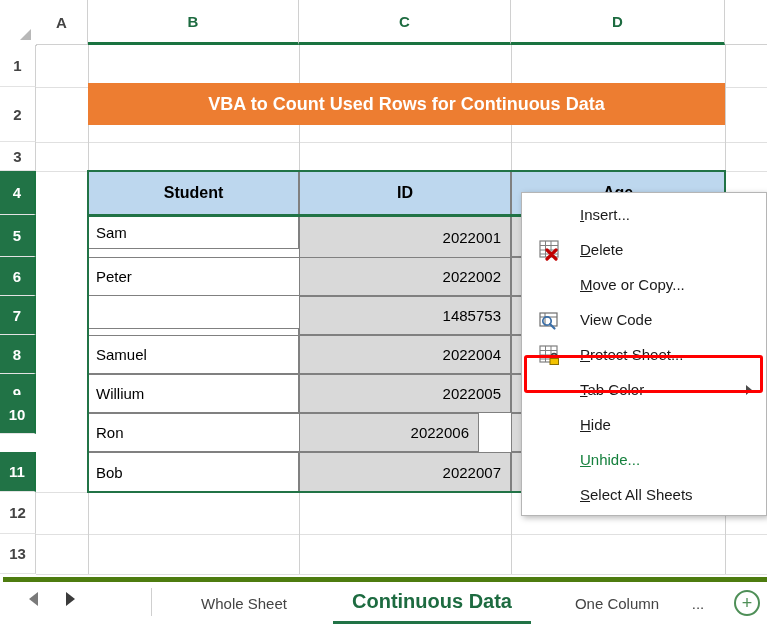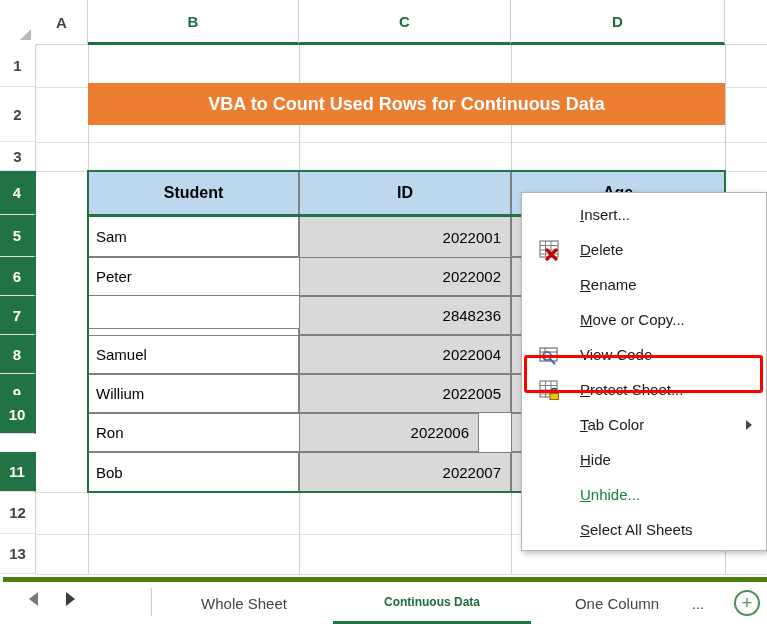--- a/index.html
+++ b/index.html
@@ -257,21 +257,21 @@
     align-items: center;
     justify-content: center;
     font-size: 15px;
     color: #444444;
     box-sizing: border-box;
     padding: 0 10px;
   }
   .sheet-tab.active {
     color: #1d6b40;
     font-weight: bold;
-    font-size: 12px;
+    font-size: 20px;
     border-bottom: 3px solid #217346;
   }
   .add-sheet {
     position: absolute;
     right: 10px;
     top: 8px;
     width: 26px;
     height: 26px;
     border-radius: 50%;
     border: 2px solid #4e8f57;
@@ -356,30 +356,30 @@
   <div class="vline" style="left:88px; top:492px; height:82px;"></div>
   <div class="vline" style="left:299px;top:492px; height:82px;"></div>
   <div class="vline" style="left:511px;top:492px; height:82px;"></div>
 
   <div class="title-banner">VBA to Count Used Rows for Continuous Data</div>
 
   <div class="tbl-header-cell" style="left:88px;top:171px;width:211px;height:44px;">Student</div>
   <div class="tbl-header-cell" style="left:299px;top:171px;width:212px;height:44px;">ID</div>
   <div class="tbl-header-cell" style="left:511px;top:171px;width:214px;height:44px;">Age</div>
 
-  <div class="tbl-cell name" style="left:88px;top:215px;width:211px;height:42px;">Sam</div>
+  <div class="tbl-cell name" style="left:88px;top:215px;width:211px;height:34px;">Sam</div>
   <div class="tbl-cell num" style="left:299px;top:215px;width:212px;height:45px;">2022001</div>
   <div class="tbl-cell age" style="left:511px;top:215px;width:214px;height:42px;"></div>
 
   <div class="tbl-cell name" style="left:88px;top:257px;width:239px;height:39px;">Peter</div>
   <div class="tbl-cell num" style="left:299px;top:257px;width:212px;height:39px;">2022002</div>
   <div class="tbl-cell age" style="left:511px;top:257px;width:214px;height:39px;"></div>
 
   <div class="tbl-cell name" style="left:88px;top:296px;width:211px;height:39px;margin-top:32px;">Jack</div>
-  <div class="tbl-cell num" style="left:299px;top:296px;width:212px;height:39px;">2848236</div>
+  <div class="tbl-cell num" style="left:299px;top:296px;width:212px;height:39px;">1485753</div>
   <div class="tbl-cell age" style="left:511px;top:296px;width:214px;height:39px;"></div>
 
   <div class="tbl-cell name" style="left:88px;top:335px;width:211px;height:39px;">Samuel</div>
   <div class="tbl-cell num" style="left:299px;top:335px;width:212px;height:39px;">2022004</div>
   <div class="tbl-cell age" style="left:511px;top:335px;width:214px;height:39px;"></div>
 
   <div class="tbl-cell name" style="left:88px;top:374px;width:211px;height:39px;">Willium</div>
   <div class="tbl-cell num" style="left:299px;top:374px;width:212px;height:39px;">2022005</div>
   <div class="tbl-cell age" style="left:511px;top:374px;width:214px;height:39px;"></div>
 
@@ -408,23 +408,20 @@
           <line x1="2" y1="12" x2="20" y2="12" stroke="#7f7f7f" stroke-width="1"></line>
           <line x1="2" y1="16" x2="20" y2="16" stroke="#7f7f7f" stroke-width="1"></line>
           <line x1="7.5" y1="3" x2="7.5" y2="19" stroke="#7f7f7f" stroke-width="1"></line>
           <line x1="13" y1="3" x2="13" y2="19" stroke="#7f7f7f" stroke-width="1"></line>
           <path d="M9 12 L18 21 M18 12 L9 21" stroke="#c00000" stroke-width="3.2" stroke-linecap="round"></path>
         </svg>
       </span>
       <span><span class="ctx-underline">D</span>elete</span>
     </div>
 
-    <div class="ctx-item">
-      <span><span class="ctx-underline">R</span>ename</span>
-    </div>
 
     <div class="ctx-item">
       <span><span class="ctx-underline">M</span>ove or Copy...</span>
     </div>
 
     <div class="ctx-item">
       <span class="ctx-icon">
         <svg width="24" height="24" viewBox="0 0 24 24">
           <rect x="2" y="5" width="17" height="13" fill="#ffffff" stroke="#6e6e6e" stroke-width="1.2"></rect>
           <line x1="2" y1="9" x2="19" y2="9" stroke="#6e6e6e" stroke-width="1"></line>

